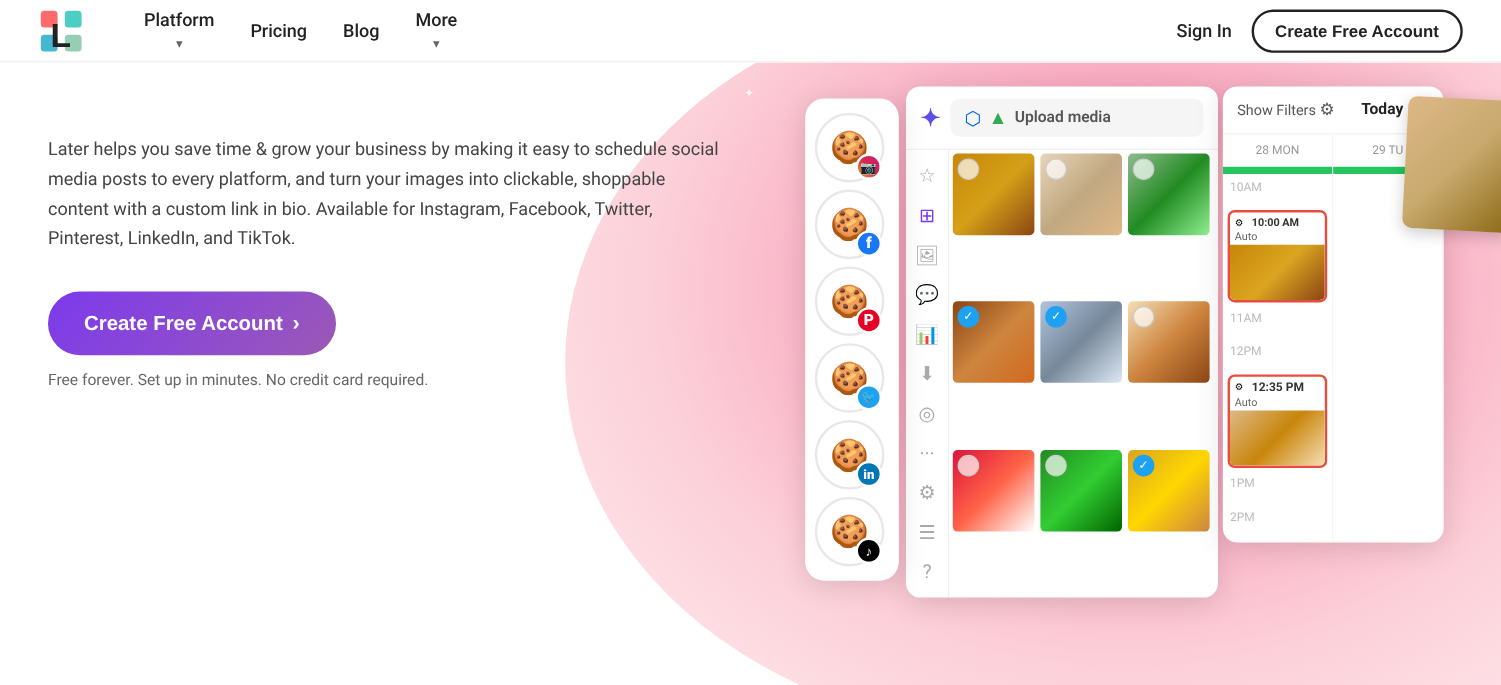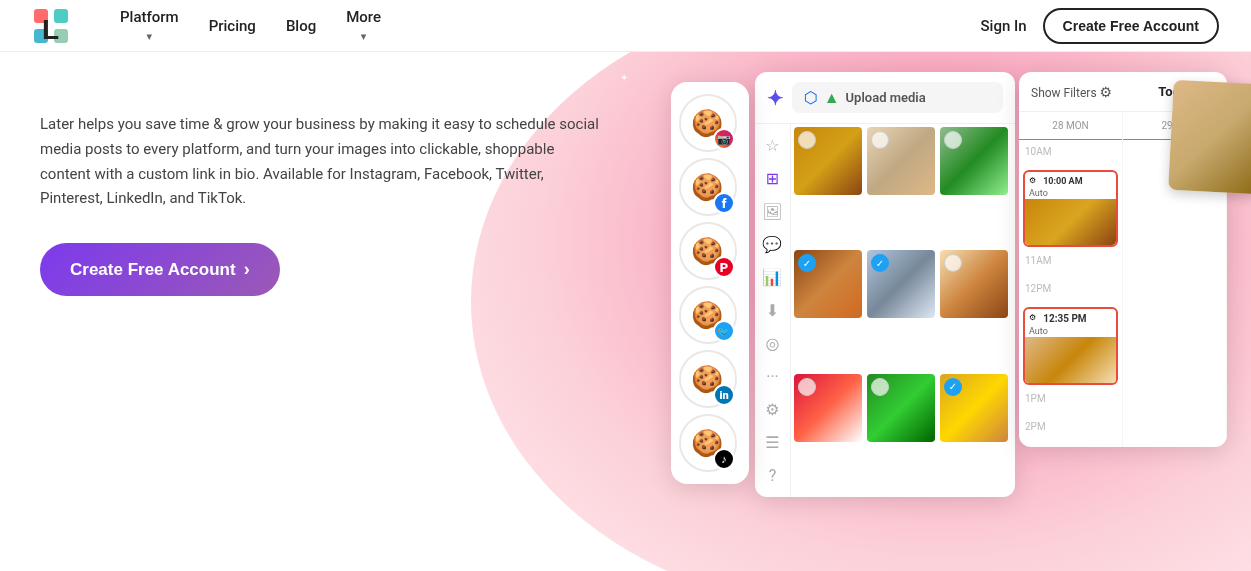--- a/index.html
+++ b/index.html
@@ -141,31 +141,31 @@
     .food-4 { background: linear-gradient(135deg, #8b4513, #cd853f, #d2691e); }
     .food-5 { background: linear-gradient(135deg, #b0c4de, #778899, #dde8f5); }
     .food-6 { background: linear-gradient(135deg, #f5deb3, #cd853f, #8b4513); }
     .food-7 { background: linear-gradient(135deg, #dc143c, #ff6347, #fff); }
     .food-8 { background: linear-gradient(135deg, #228b22, #32cd32, #006400); }
     .food-9 { background: linear-gradient(135deg, #daa520, #ffd700, #cd853f); }
 
     
     .schedule-panel {
       background: #fff; border-radius: 12px; box-shadow: 0 4px 24px rgba(0,0,0,0.13);
-      width: 208px; margin-left: 4px; overflow: hidden; flex-shrink: 0;
+      width: 184px; margin-left: 4px; overflow: hidden; flex-shrink: 0;
     }
     .schedule-header {
       display: flex; align-items: center; justify-content: space-between;
       padding: 10px 12px; border-bottom: 1px solid #f0f0f0;
     }
     .schedule-cols { display: flex; }
     .day-col { flex: 1; border-right: 1px solid #f5f5f5; }
     .day-header {
       text-align: center; font-size: 11px; color: #999; padding: 4px 0;
-      border-bottom: 1px solid #22c55e;
+      border-bottom: 6px solid #22c55e;
     }
     .time-slot { font-size: 10px; color: #bbb; padding: 2px 4px; min-height: 28px; }
     .schedule-event {
       margin: 2px 3px; border-radius: 6px; overflow: hidden;
       border: 2px solid #e74c3c;
     }
     .event-time { font-size: 9px; font-weight: 700; color: #333; padding: 2px 4px 0; }
     .event-thumb {
       width: 100%; height: 46px;
       background: linear-gradient(135deg, #c8860a, #daa520, #8b4513);
@@ -233,20 +233,21 @@
     <span class="sf" style="left:1050px;top:60px;font-size:8px">✦</span>
     <span class="sf" style="left:1100px;top:30px;font-size:12px">✦</span>
   </div>
 
   <div class="hero-left">
     <p class="hero-sub">Later helps you save time &amp; grow your business by making it easy to schedule social media posts to every platform, and turn your images into clickable, shoppable content with a custom link in bio. Available for Instagram, Facebook, Twitter, Pinterest, LinkedIn, and TikTok.</p>
     <button class="cta-btn">
       <span>Create Free Account</span>
       <span class="arrow">›</span>
     </button>
+    <p class="free-note">Free forever. Set up in minutes. No credit card required.</p>
   </div>
 
   <div class="hero-right">
 
     <div class="social-panel">
 
       <div class="social-item">
         <span class="gingerbread">🍪</span>
         <span class="social-badge badge-ig">
           <span class="badge-icon">📷</span>

